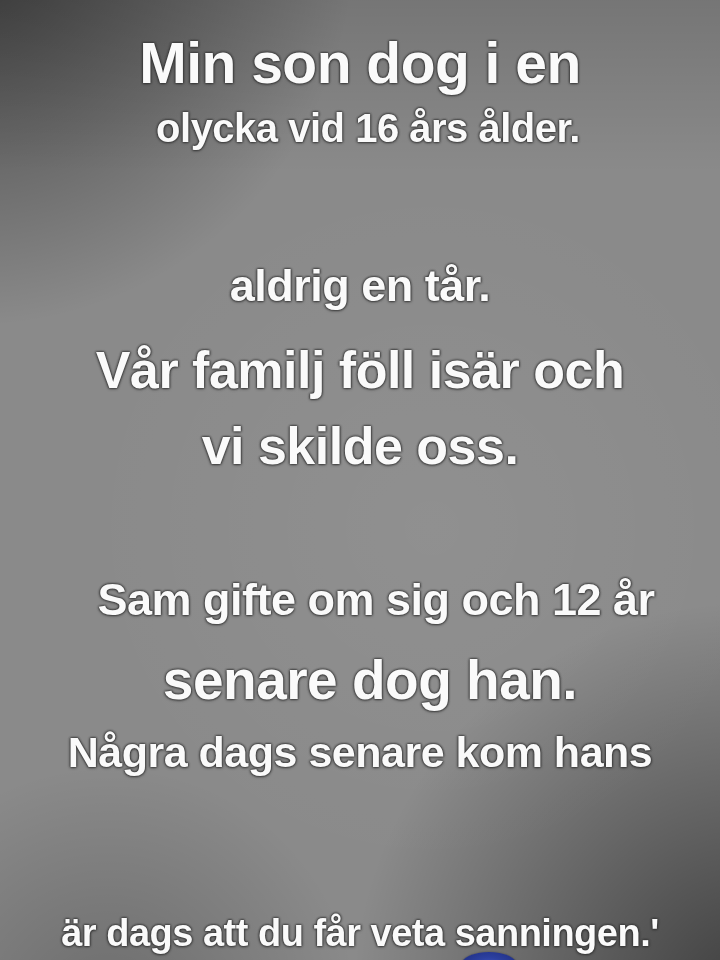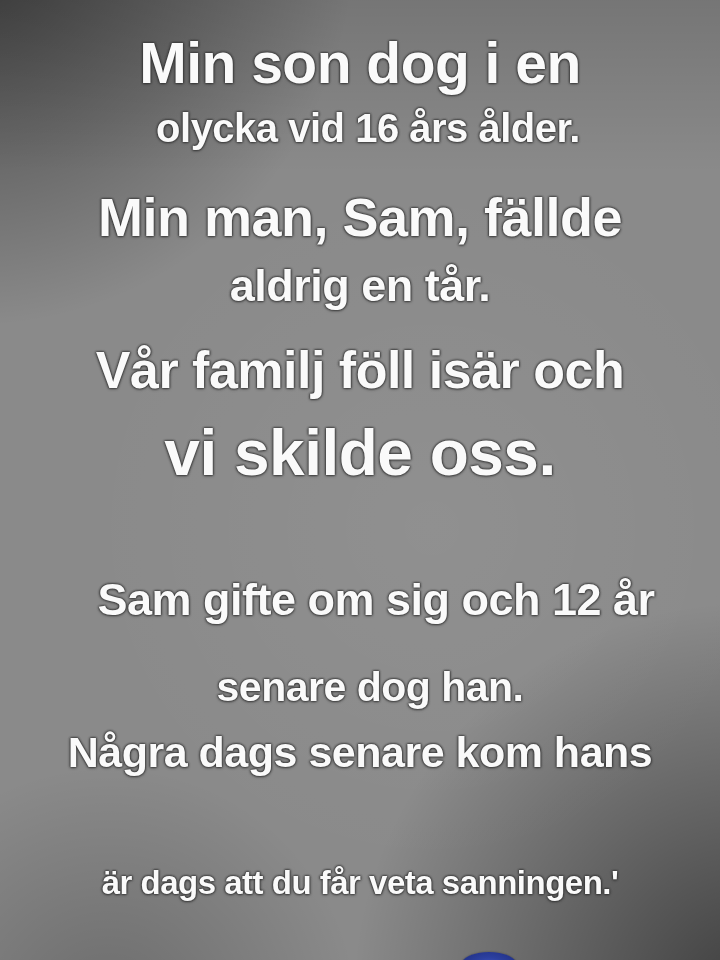--- a/index.html
+++ b/index.html
@@ -36,44 +36,43 @@
       0 0 2px rgba(55,55,55,0.85),
       1px 0 2px rgba(55,55,55,0.45),
       -1px 0 2px rgba(55,55,55,0.45),
       0 -1px 2px rgba(55,55,55,0.45);
   }
   .l1  { top: 30px;  font-size: 57px; }
   .l2  { top: 106px; font-size: 40px; margin-left: 16px; }
   .l3  { top: 186px; font-size: 54px; }
   .l4  { top: 260px; font-size: 45px; }
   .l5  { top: 340px; font-size: 52px; }
-  .l6  { top: 416px; font-size: 64px; }
+  .l6  { top: 416px; font-size: 52px; }
   .l7  { top: 574px; font-size: 45px; padding-left: 32px; }
-  .l8  { top: 664px; font-size: 41px; padding-left: 20px; }
+  .l8  { top: 648px; font-size: 55px; padding-left: 20px; }
   .l9  { top: 728px; font-size: 43px; }
   .l10 { top: 804px; font-size: 39px; }
-  .l11 { top: 864px; font-size: 33px; }
+  .l11 { top: 912px; font-size: 38px; }
   .reaction-partial {
     position: absolute;
     left: 461px;
     top: 952px;
     width: 56px;
     height: 26px;
     border-radius: 50%;
     background: radial-gradient(ellipse at 50% 90%, #5468e8 0%, #2b3f9e 55%, #1d2a7a 100%);
     box-shadow: 0 0 2px rgba(0,0,0,0.4);
   }
 </style>
 </head>
 <body>
 
 <div class="canvas">
   <div class="line l1">Min son dog i en</div>
   <div class="line l2">olycka vid 16 års ålder.</div>
-  <div class="line l3">Min man, Sam, fällde</div>
   <div class="line l5">Vår familj föll isär och</div>
   <div class="line l4">aldrig en tår.</div>
   <div class="line l6">vi skilde oss.</div>
   <div class="line l7">Sam gifte om sig och 12 år</div>
   <div class="line l8">senare dog han.</div>
   <div class="line l9">Några dags senare kom hans</div>
   <div class="line l11">är dags att du får veta sanningen.'</div>
   <div class="reaction-partial"></div>
 </div>
 

